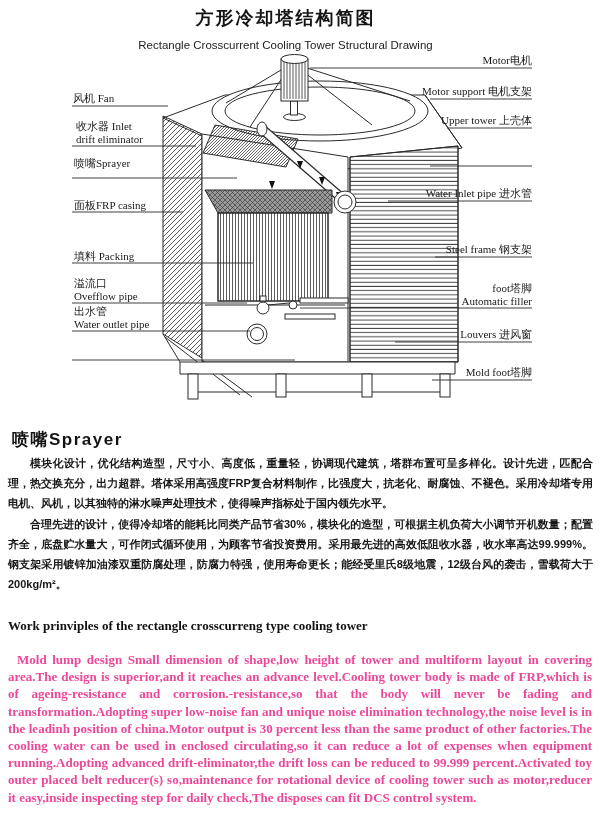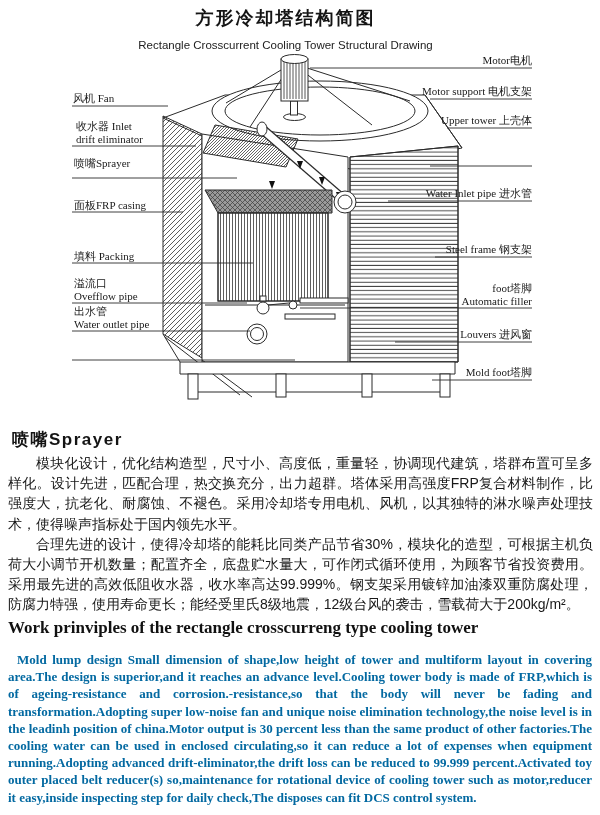--- a/index.html
+++ b/index.html
@@ -15,27 +15,27 @@
   .diagram{position:absolute;top:45px;left:0;width:600px;height:378px;}
   .diagram svg{position:absolute;top:0;left:0;}
   .dlab{position:absolute;font-family:"Liberation Serif",serif;font-size:11px;
         line-height:12.5px;color:#1a1a1a;white-space:nowrap;}
   .dlab.right{text-align:right;}
 
   
   .zh-head{position:absolute;top:428px;left:12px;margin:0;font-size:17px;
            font-weight:bold;letter-spacing:1.5px;color:#141414;}
   .zh-body{position:absolute;top:453px;left:8px;right:7px;}
-  .zh-body p{margin:0;font-size:14px;line-height:20.2px;text-align:justify;
-             text-indent:2em;color:#181818;font-weight:400;}
+  .zh-body p{margin:0;font-size:11px;line-height:20.2px;text-align:justify;
+             text-indent:2em;color:#181818;font-weight:700;}
   .en-head{position:absolute;top:618px;left:8px;margin:0;
-           font-family:"Liberation Serif",serif;font-size:17px;font-weight:bold;color:#111;}
+           font-family:"Liberation Serif",serif;font-size:13px;font-weight:bold;color:#111;}
   .en-body{position:absolute;top:651px;left:8px;right:8px;margin:0;
            font-family:"Liberation Serif",serif;font-size:13px;font-weight:bold;
-           line-height:17.2px;text-align:justify;text-indent:9px;color:#0369a1;}
+           line-height:17.2px;text-align:justify;text-indent:9px;color:#ec4899;}
 </style>
 </head>
 <body>
 
 <header class="hdr">
   <h1>方形冷却塔结构简图</h1>
   <div class="sub">Rectangle Crosscurrent Cooling Tower Structural Drawing</div>
 </header>
 
 <div class="diagram">

